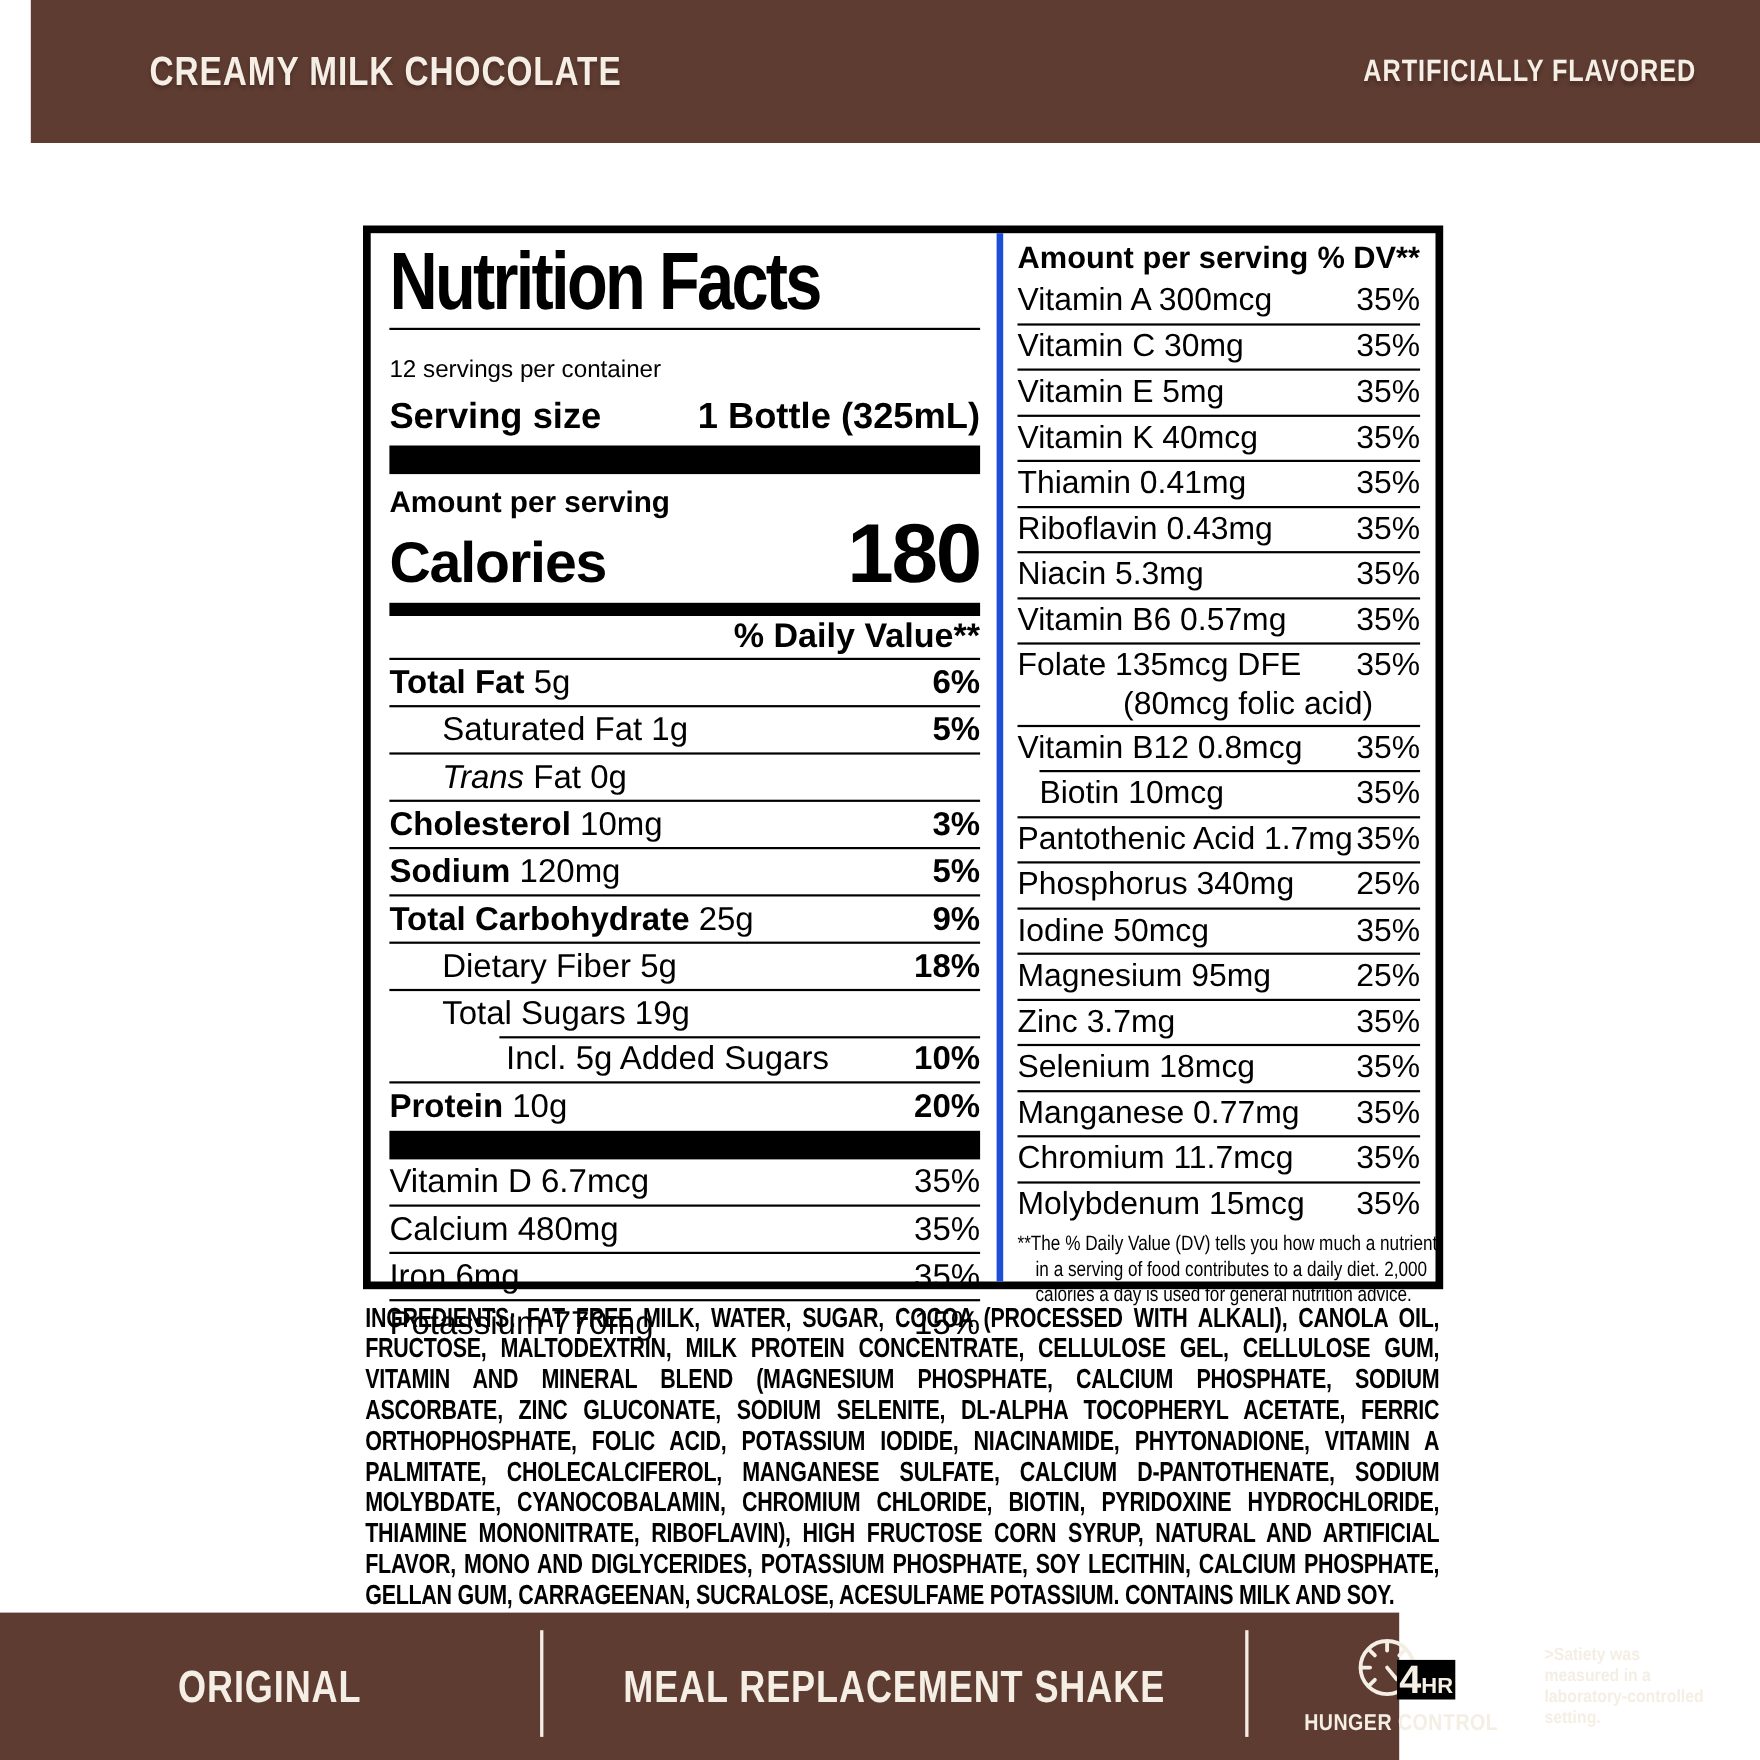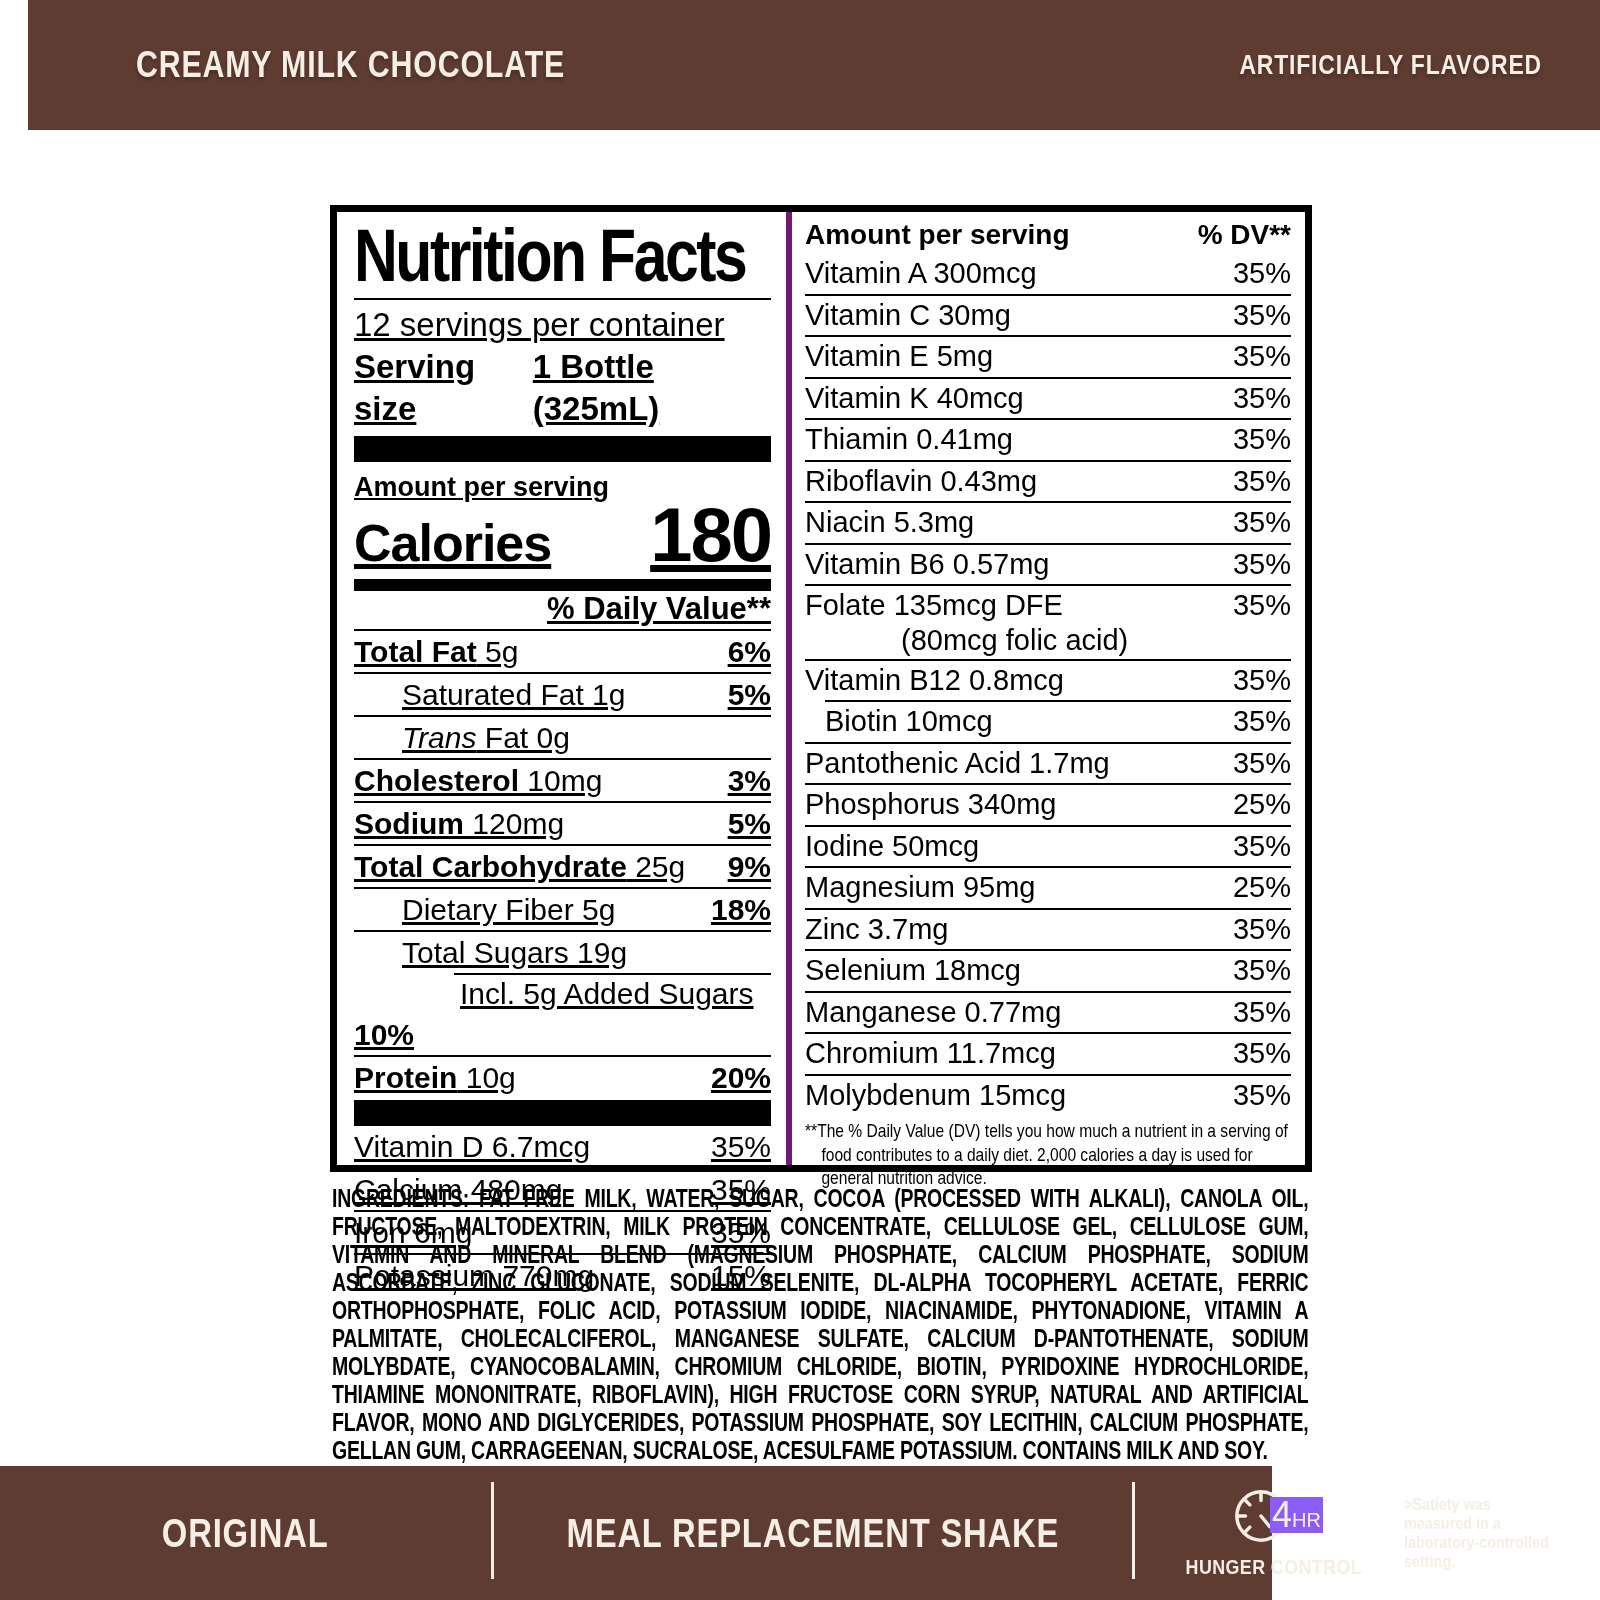--- a/index.html
+++ b/index.html
@@ -19,40 +19,40 @@
 
   .bottombar{position:absolute;left:0;top:1466px;width:1272px;height:134px;background:#5e3c32;}
   .bb-divider{position:absolute;top:16px;width:3px;height:97px;background:#f4eee4;}
   .bb-sec{position:absolute;top:0;height:134px;display:flex;align-items:center;justify-content:center;}
   .bb-label{color:#f4eee4;font-weight:bold;font-size:41px;letter-spacing:1px;display:inline-block;
             transform:scaleX(.8);transform-origin:center center;white-space:nowrap;}
   .claim{display:flex;align-items:center;justify-content:center;gap:26px;width:100%;}
   .clock-block{text-align:center;color:#f4eee4;}
   .clock-top{position:relative;width:96px;height:66px;margin:0 auto;}
   .clock-top svg{position:absolute;left:6px;top:0;}
-  .hr4{position:absolute;left:44px;top:10px;font-weight:normal;color:#f4eee4;background:#8b5cf6;
+  .hr4{position:absolute;left:44px;top:22px;font-weight:bold;color:#f4eee4;background:#000000;
        padding:0 2px;line-height:1;white-space:nowrap;}
   .hr4 .n{font-size:36px;}
   .hr4 .u{font-size:20px;}
   .hunger{font-weight:bold;font-size:21px;letter-spacing:.5px;display:inline-block;
           transform:scaleX(.85);transform-origin:center top;white-space:nowrap;margin-top:2px;}
   .note{color:#f4eee4;font-size:16px;font-weight:bold;line-height:19px;text-align:left;
         display:inline-block;transform:scaleX(.9);transform-origin:left center;}
 
   
   .nf-panel{position:absolute;left:330px;top:205px;width:982px;height:967px;
             border:7px solid #000;box-sizing:border-box;display:flex;background:#fff;}
-  .col-left{width:455px;border-right:6px solid #701a75;box-sizing:border-box;
-            padding:4px 15px 0 17px;text-decoration:underline;}
+  .col-left{width:575px;border-right:6px solid #1d4ed8;box-sizing:border-box;
+            padding:4px 15px 0 17px;}
   .col-right{flex:1;box-sizing:border-box;padding:6px 14px 0 13px;display:flex;flex-direction:column;}
 
   .nf-title{font-size:74px;font-weight:bold;letter-spacing:-3px;line-height:80px;white-space:nowrap;
             display:inline-block;transform:scaleX(.82);transform-origin:left bottom;}
   .title-rule{border-top:2px solid #000;margin-top:2px;}
-  .servings{font-size:33px;line-height:42px;margin-top:4px;}
+  .servings{font-size:22px;line-height:42px;margin-top:15px;}
   .serving-size{display:flex;justify-content:space-between;font-weight:bold;font-size:33px;line-height:42px;}
   .black-bar{background:#000;}
   .bar-26{height:26px;margin-top:6px;}
   .amount-per{font-weight:bold;font-size:27px;line-height:34px;margin-top:8px;}
   .calories-line{display:flex;align-items:baseline;margin-top:-4px;gap:38px;}
   .cal-label{font-weight:bold;font-size:52px;letter-spacing:-1px;}
   .cal-value{font-weight:bold;font-size:76px;letter-spacing:-2px;margin-left:auto;line-height:70px;}
   .bar-12{height:12px;margin-top:6px;}
   .dv-header{font-weight:bold;font-size:31px;text-align:right;line-height:36px;
              border-bottom:2px solid #000;padding-bottom:2px;}

